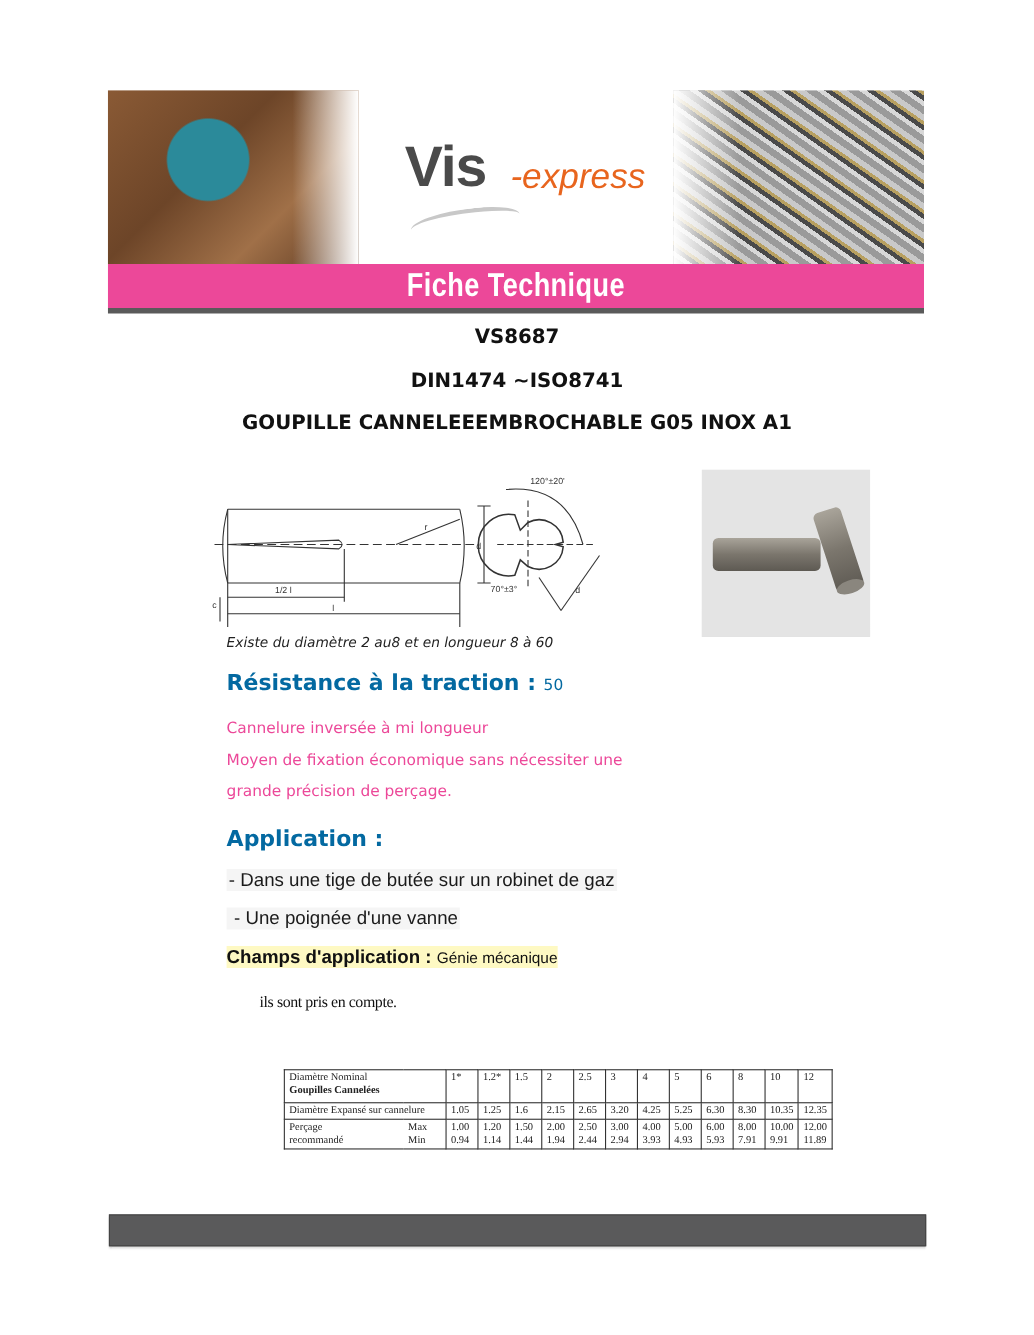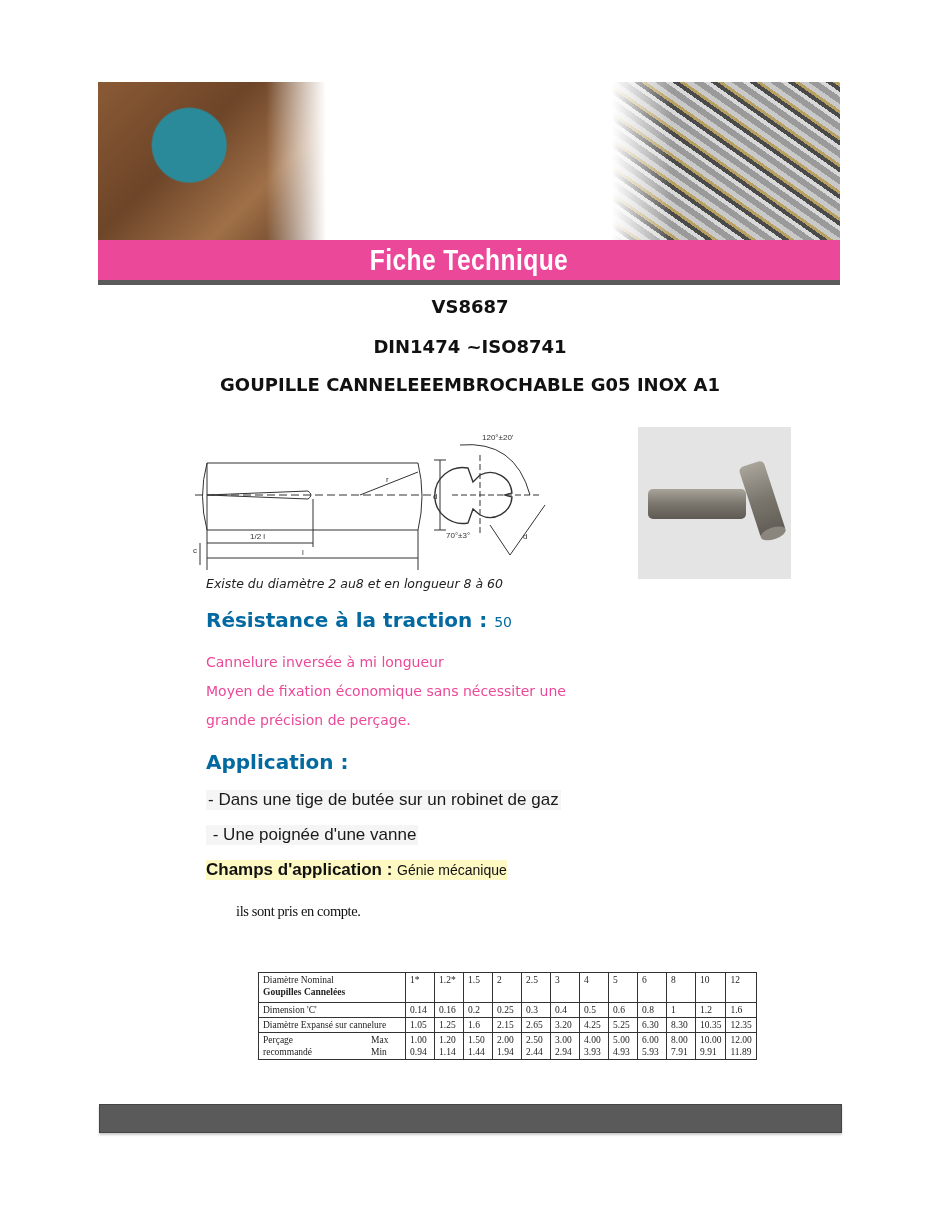--- a/index.html
+++ b/index.html
@@ -46,20 +46,25 @@
   .tbl .bold { font-weight:700; }
   .tbl td.center { text-align:center; }
   .footer-bar { left:99px; top:1104px; width:741px; height:27px; background:#5a5a5b; border:1px solid #444; box-shadow:0 2px 2px #ccc; }
 </style>
 </head>
 <body>
 
 <div class="abs banner">
   <div class="ban-left"></div>
   <div class="ban-right"></div>
+  <div class="logo">
+    <span class="logo-vis">Vis</span>
+    <span class="logo-exp">-express</span>
+    <div class="logo-swoosh"></div>
+  </div>
   <div class="ban-bar">
     <span>Fiche Technique</span>
   </div>
   <div class="ban-shadow"></div>
 </div>
 
 <div class="abs title-line" style="top:296px;">VS8687</div>
 <div class="abs title-line" style="top:336px;">DIN1474 ~ISO8741</div>
 <div class="abs title-line" style="top:374px;">GOUPILLE CANNELEEEMBROCHABLE G05 INOX A1</div>
 
@@ -161,35 +166,20 @@
     <td class="num">1.5</td>
     <td class="num">2</td>
     <td class="num">2.5</td>
     <td class="num">3</td>
     <td class="num">4</td>
     <td class="num">5</td>
     <td class="num">6</td>
     <td class="num">8</td>
     <td class="num">10</td>
     <td class="num">12</td>
-  </tr>
-  <tr>
-    <td class="lbl" colspan="2">Dimension 'C'</td>
-    <td>0.14</td>
-    <td>0.16</td>
-    <td>0.2</td>
-    <td>0.25</td>
-    <td>0.3</td>
-    <td>0.4</td>
-    <td>0.5</td>
-    <td>0.6</td>
-    <td>0.8</td>
-    <td>1</td>
-    <td>1.2</td>
-    <td>1.6</td>
   </tr>
   <tr>
     <td class="lbl" colspan="2">Diamètre Expansé sur cannelure</td>
     <td>1.05</td>
     <td>1.25</td>
     <td>1.6</td>
     <td>2.15</td>
     <td>2.65</td>
     <td>3.20</td>
     <td>4.25</td>

